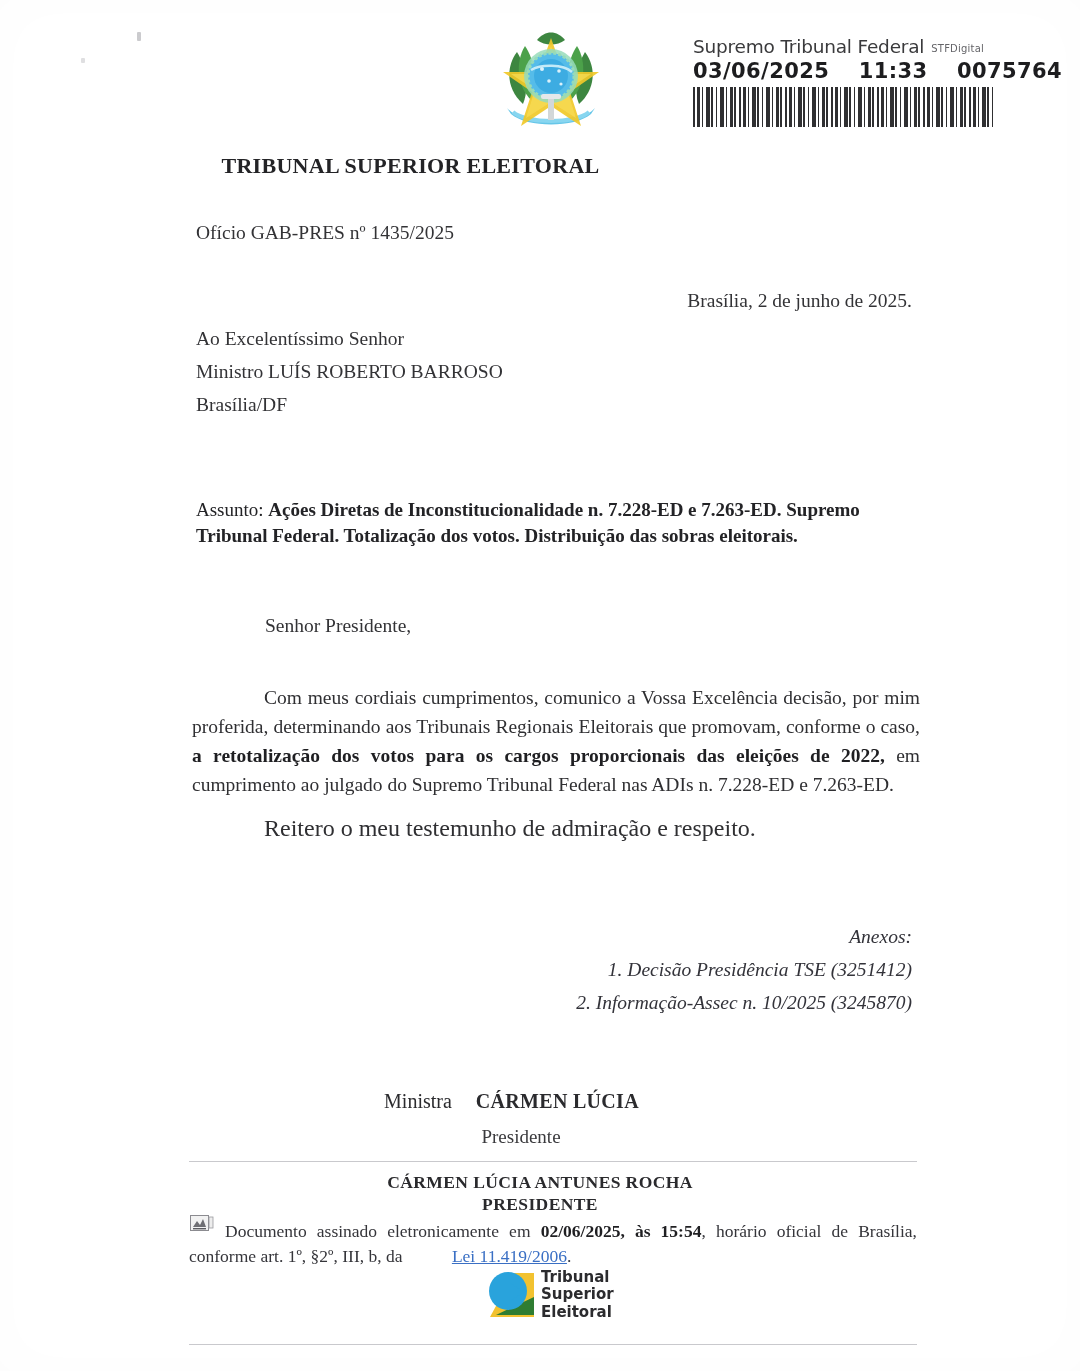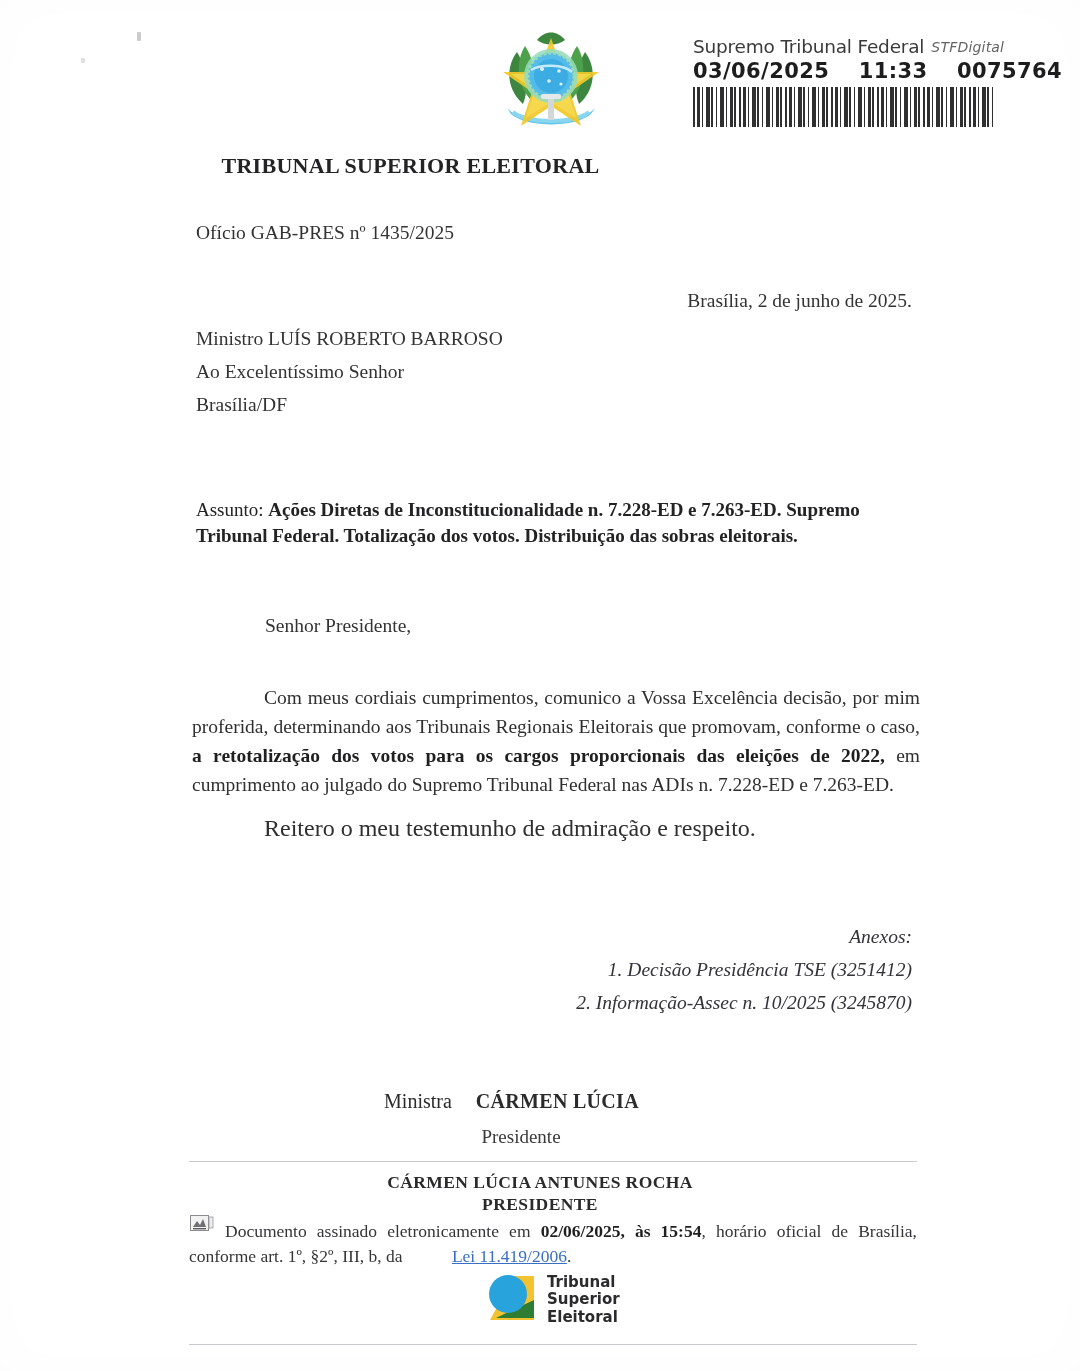--- a/index.html
+++ b/index.html
@@ -39,25 +39,24 @@
     display: flex;
     align-items: baseline;
     gap: 7px;
     font-family: "DejaVu Sans", sans-serif;
     font-size: 18.5px;
     color: #3a3a3c;
     letter-spacing: -0.2px;
     white-space: nowrap;
   }
   .stamp-sub {
-    font-size: 14px;
+    font-size: 10px;
     letter-spacing: 0.2px;
     color: #646468;
     transform: translateY(-1px);
-    font-style: italic;
   }
   .stamp-line2 {
     font-family: "DejaVu Sans", sans-serif;
     font-weight: bold;
     font-size: 21px;
     color: #1d1d1f;
     letter-spacing: 0.4px;
     margin-top: 2px;
     white-space: nowrap;
   }
@@ -266,22 +265,22 @@
   .esig-note .first-line-pad { display: inline-block; width: 36px; }
 
   
   .tse-logo {
     position: absolute;
     left: 484px;
     top: 1264px;
     width: 140px;
     height: 62px;
     display: flex;
-    align-items: flex-end;
-    gap: 7px;
+    align-items: center;
+    gap: 1px;
   }
   .tse-mark { width: 56px; height: 56px; flex: none; }
   .tse-text {
     font-family: "DejaVu Sans", sans-serif;
     font-weight: bold;
     font-size: 15px;
     line-height: 17.5px;
     color: #2b2b2e;
     white-space: nowrap;
   }
@@ -345,22 +344,22 @@
 
   <div class="doc-title">
     <span>TRIBUNAL SUPERIOR ELEITORAL</span>
   </div>
 
   <div class="oficio">Ofício GAB-PRES nº 1435/2025</div>
 
   <div class="city-date">Brasília, 2 de junho de 2025.</div>
 
   <div class="addressee">
+    <div>Ao Excelentíssimo Senhor</div>
     <div>Ministro LUÍS ROBERTO BARROSO</div>
-    <div>Ao Excelentíssimo Senhor</div>
     <div>Brasília/DF</div>
   </div>
 
   <div class="subject">
     <span class="lbl">Assunto: </span><span class="bold">Ações Diretas de Inconstitucionalidade n. 7.228-ED e 7.263-ED. Supremo Tribunal Federal. Totalização dos votos. Distribuição das sobras eleitorais.</span>
   </div>
 
   <div class="greeting">Senhor Presidente,</div>
 
   <div class="body-para">

